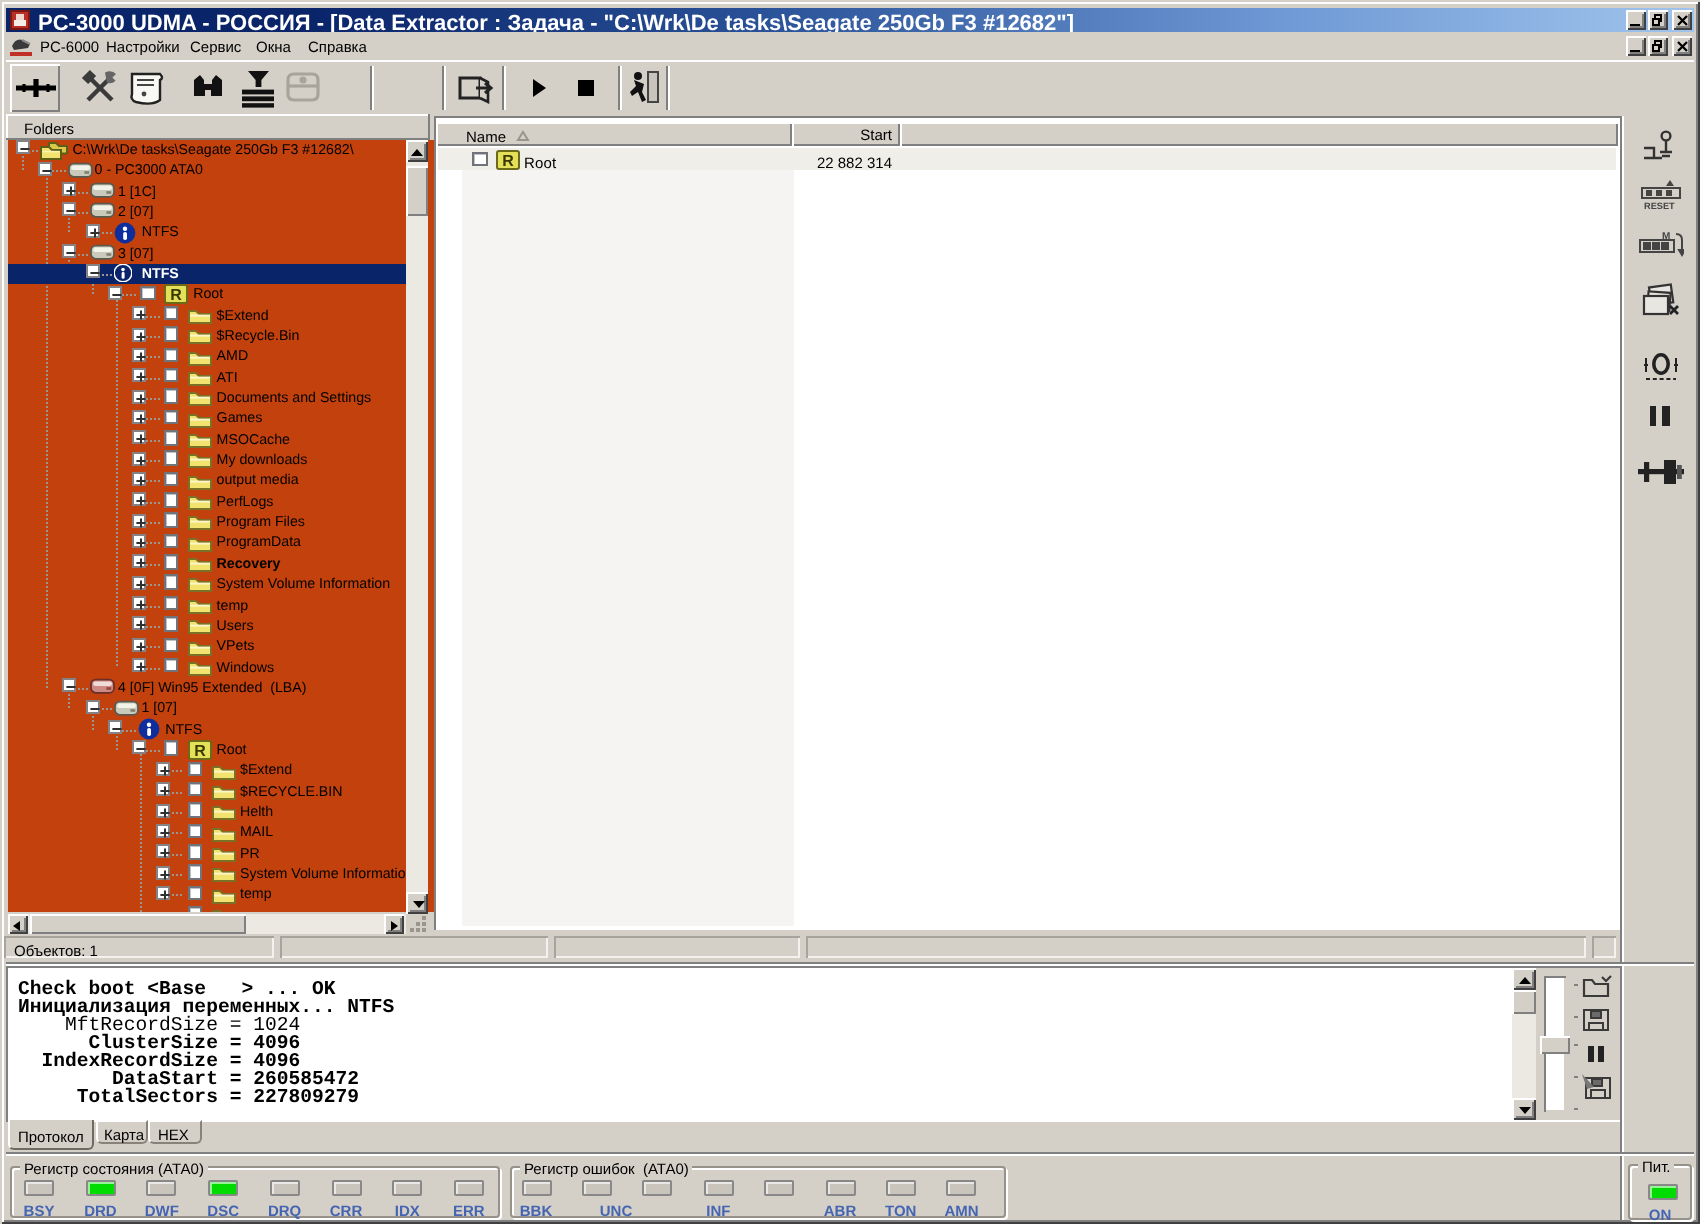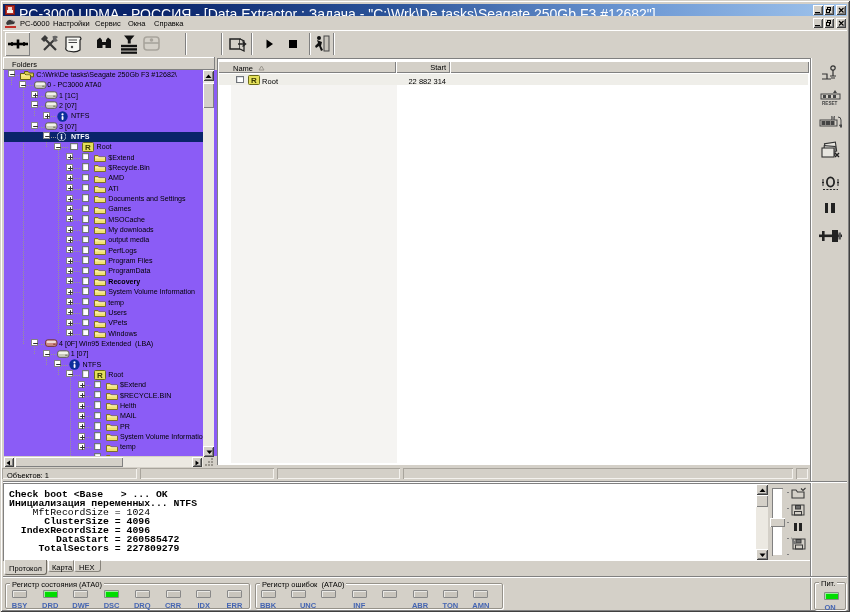--- a/index.html
+++ b/index.html
@@ -52,21 +52,21 @@
         <rect x="3.8" y="4" width="1.5" height="3.4" rx="0.7" fill="#fff"></rect>
       </g>
 </defs>
   </svg>
 <div class="a" style="left:0;top:0;width:850px;height:612px;box-shadow:inset 1px 1px 0 #d4d0c8,inset -1px -1px 0 #404040,inset 2px 2px 0 #fff,inset -2px -2px 0 #808080"></div>
 <div class="a" style="left:3px;top:4px;width:844px;height:12px;background:linear-gradient(90deg,#0a246a 0%,#0a246a 18%,#2a5298 45%,#6d98d4 75%,#a0c4ec 100%)"></div>
 <div class="a" style="left:5px;top:5px;width:10px;height:10px;background:#b83028;border:1px solid #7c1814">
     <div class="a" style="left:1px;top:4px;width:6px;height:3px;background:#f4f0e8"></div>
     <div class="a" style="left:2px;top:1px;width:4px;height:3px;background:#f0d8d0"></div>
   </div>
-<div class="a tx" style="left:19px;top:5.5px;font-size:14px;font-weight:normal;color:#fff;letter-spacing:0px">PC-3000 UDMA - РОССИЯ - [Data Extractor : Задача - "C:\Wrk\De tasks\Seagate 250Gb F3 #12682"]</div>
+<div class="a tx" style="left:19px;top:5.5px;font-size:11px;font-weight:bold;color:#fff;letter-spacing:0px">PC-3000 UDMA - РОССИЯ - [Data Extractor : Задача - "C:\Wrk\De tasks\Seagate 250Gb F3 #12682"]</div>
 <div class="a wb" style="left:813px;top:5px;width:10px;height:10px"></div>
 <div class="a wb" style="left:824px;top:5px;width:10px;height:10px"></div>
 <div class="a wb" style="left:836px;top:5px;width:10px;height:10px"></div>
 <div class="a" style="left:815px;top:11.5px;width:5px;height:1.6px;background:#000"></div>
 <div class="a" style="left:827px;top:7px;width:4.2px;height:3.8px;border:0.9px solid #000"></div>
 <div class="a" style="left:825.8px;top:8.8px;width:4.2px;height:3.8px;border:0.9px solid #000;background:#d4d0c8"></div>
 <svg class="a" style="left:838.2px;top:7px" width="6.5" height="6.5">
     <path d="M1 1 L5.5 5.5 M5.5 1 L1 5.5" stroke="#000" stroke-width="1.15"></path>
   </svg>
 <div class="a" style="left:3px;top:16px;width:844px;height:14px;background:#d4d0c8"></div>
@@ -144,21 +144,21 @@
       <circle cx="5" cy="4" r="2"></circle>
       <path d="M3 6 L8 8 L7 12 L9 16 L7 17 L5 12 L2 14 L1 12 L4 9 Z"></path>
     </g>
   </svg>
 <div class="a" style="left:3px;top:58px;width:844px;height:409px;background:#d4d0c8"></div>
 <div class="a" style="left:3px;top:57px;width:212px;height:410px;background:#d4d0c8">
     <div class="a" style="left:0;top:0;width:212px;height:13px;background:#d4d0c8;box-shadow:inset -1px -1px 0 #808080,inset 1px 1px 0 #fff">
       <span style="position:absolute;left:9px;top:3px;font-size:7.5px">Folders</span>
     </div>
   </div>
-<div class="a" style="left:4px;top:70px;width:220px;height:386px;background:#8b5cf6;overflow:hidden">
+<div class="a" style="left:4px;top:70px;width:220px;height:386px;background:#c2410c;overflow:hidden">
     <div class="a vd" style="left:7.0px;top:4.8px;height:10.3px;width:1px"></div>
     <div class="a vd" style="left:18.7px;top:15.1px;height:258.7px;width:1px"></div>
     <div class="a vd" style="left:30.4px;top:35.8px;height:10.4px;width:1px"></div>
     <div class="a vd" style="left:30.4px;top:56.5px;height:10.3px;width:1px"></div>
     <div class="a vd" style="left:42.1px;top:66.9px;height:10.4px;width:1px"></div>
     <div class="a vd" style="left:53.8px;top:77.2px;height:186.3px;width:1px"></div>
     <div class="a vd" style="left:30.4px;top:273.9px;height:10.4px;width:1px"></div>
     <div class="a vd" style="left:42.1px;top:284.2px;height:10.4px;width:1px"></div>
     <div class="a vd" style="left:53.8px;top:294.6px;height:10.4px;width:1px"></div>
     <div class="a vd" style="left:65.5px;top:304.9px;height:80.7px;width:1px"></div>

